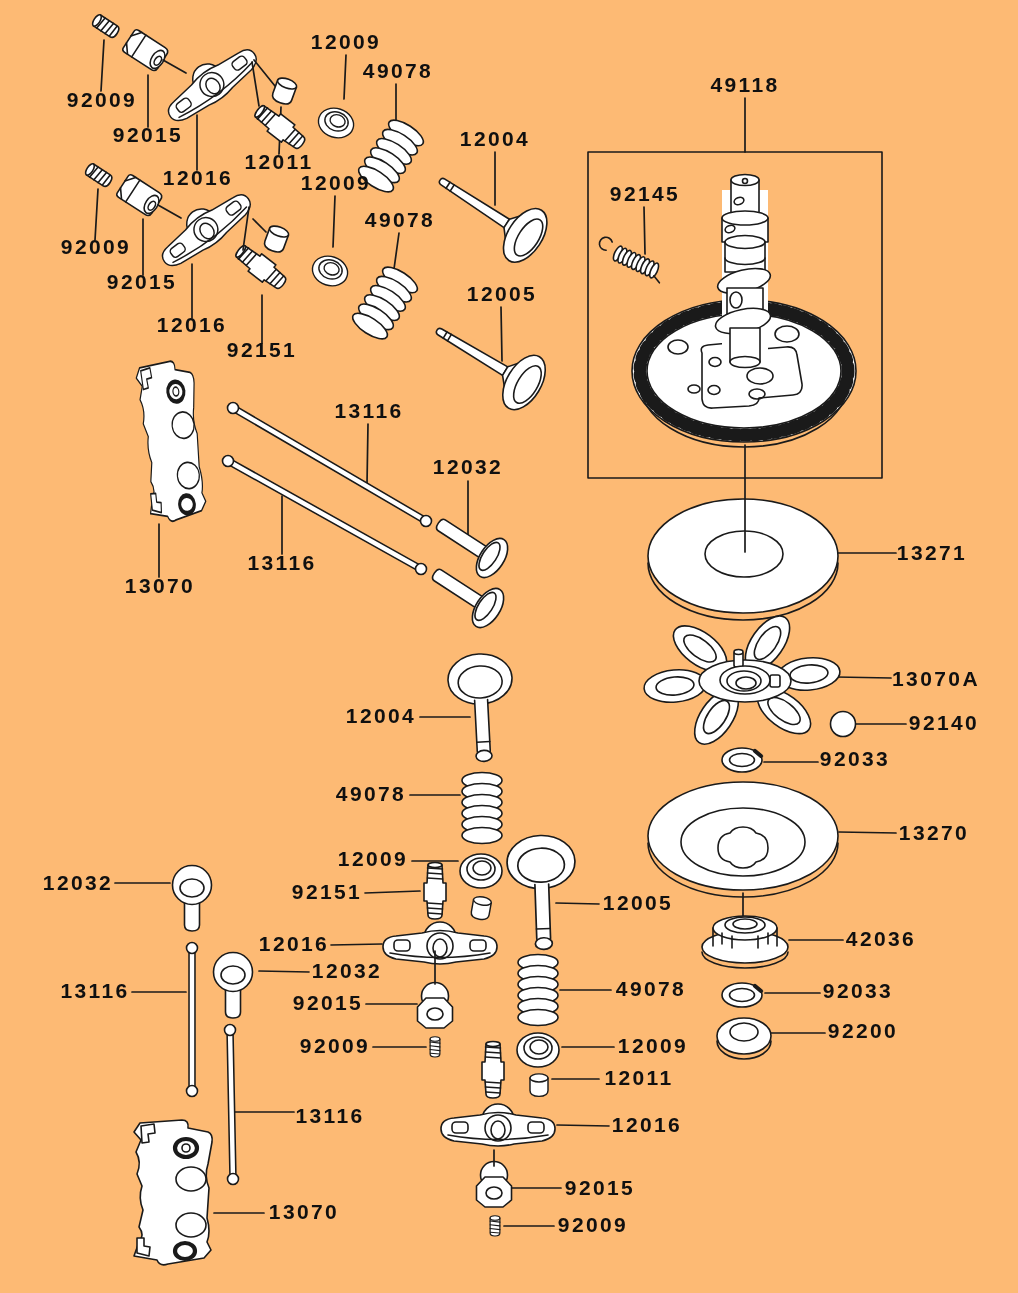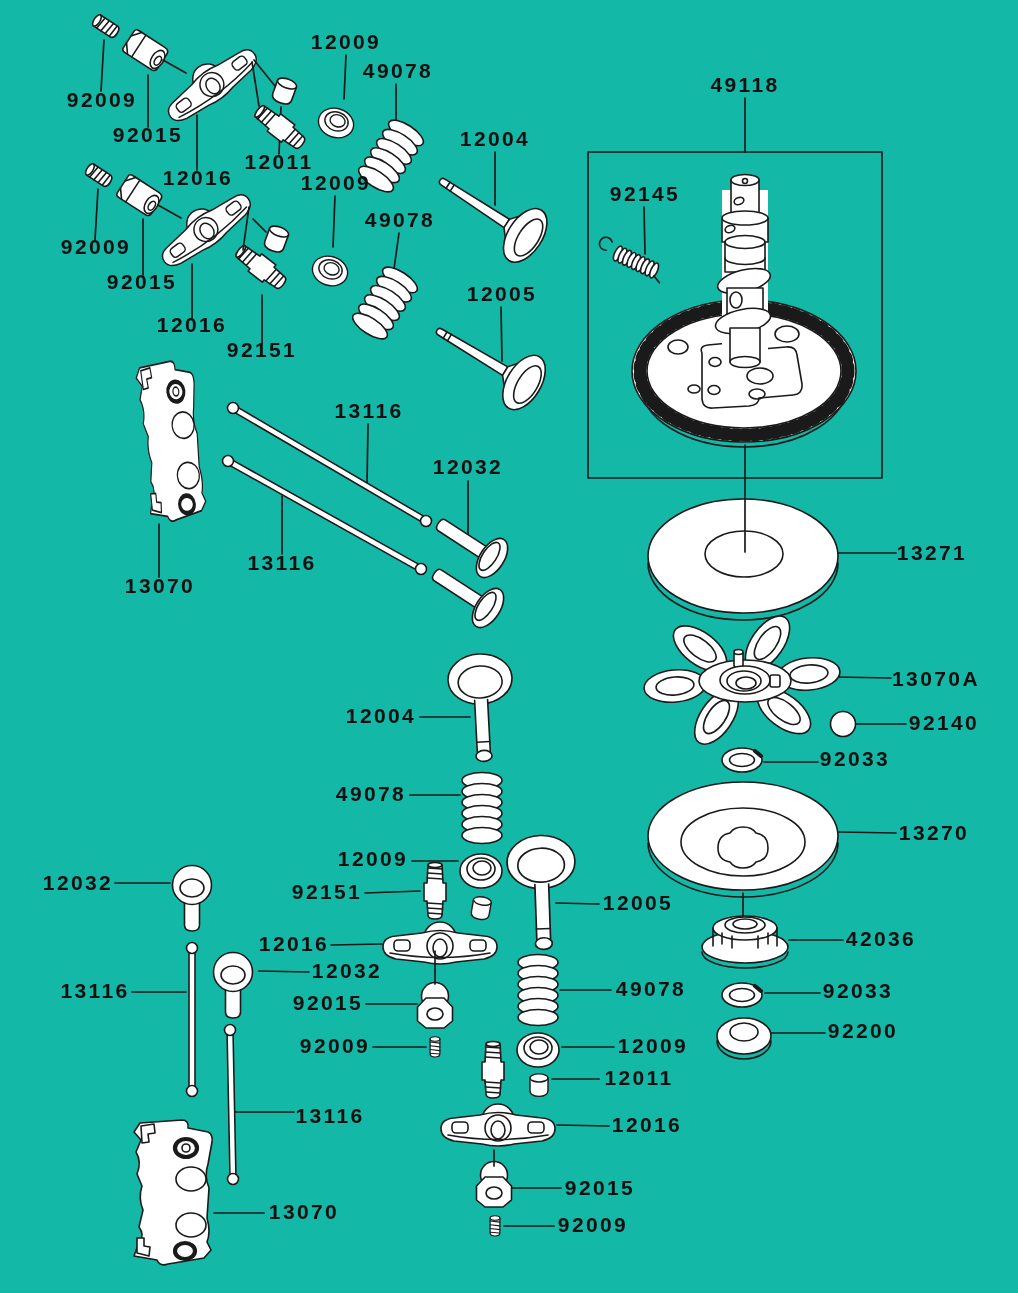--- a/index.html
+++ b/index.html
@@ -1,16 +1,16 @@
 <!DOCTYPE html>
 <html><head>
 <meta charset="utf-8">
 <style>
   html,body{margin:0;padding:0;background:#e8e8e8;}
-  .stage{position:relative;width:1018px;height:1293px;background:#14b8a6;margin:0 auto;
+  .stage{position:relative;width:1018px;height:1293px;background:#fdba74;margin:0 auto;
          font-family:"Liberation Sans",sans-serif;overflow:hidden;}
   svg{position:absolute;inset:0;display:block;}
   #diagram *{stroke:#1a1a1a;stroke-width:1.6;fill:none;stroke-linecap:round;stroke-linejoin:round;}
   #diagram .w{fill:#ffffff;}
   #diagram .wsil{fill:#ffffff;stroke:none;}
   #diagram .ld{stroke-width:1.7;}
   #diagram .teeth{stroke-width:13;stroke-dasharray:4 6;}
   #diagram .thk{stroke-width:4.2;}
   #diagram .rodo{stroke-width:7.5;}
   #diagram .rodi{stroke:#ffffff;stroke-width:4.4;}

